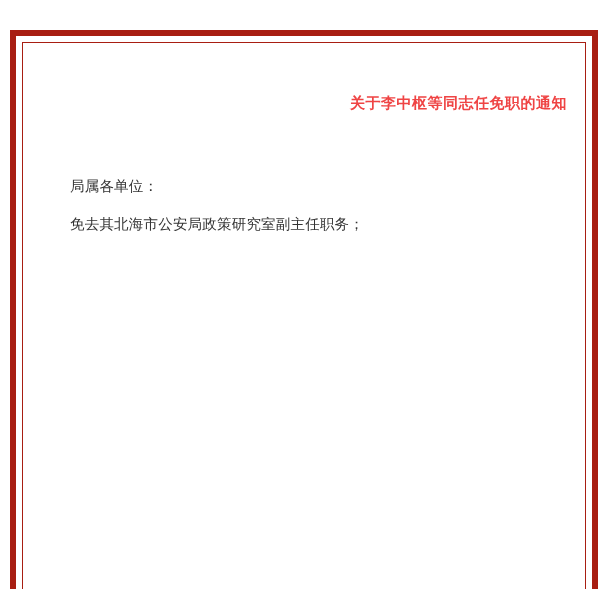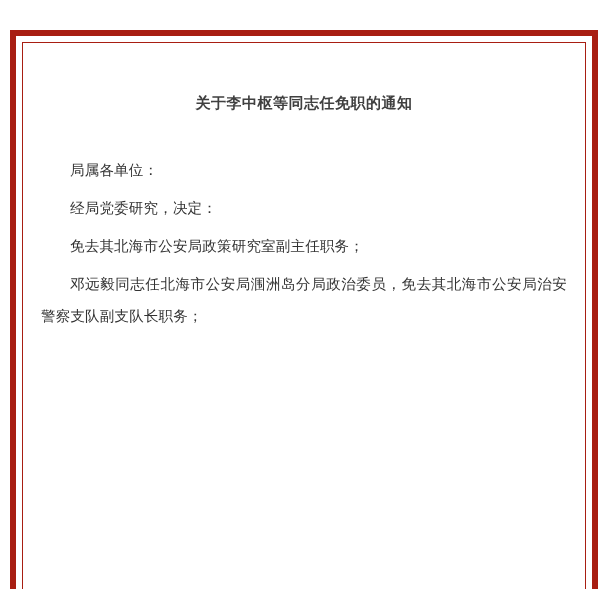--- a/index.html
+++ b/index.html
@@ -44,31 +44,31 @@
     position: absolute;
     left: 0;
     top: 0;
     right: 0;
     bottom: 0;
     padding: 0 18px;
     box-sizing: border-box;
   }
 
   #doc-title {
-    text-align: center;
+    text-align: right;
     font-size: 15px;
     font-weight: bold;
-    color: #404040;
+    color: #ef4444;
     letter-spacing: 0.5px;
     margin: 50px 0 0 0;
     line-height: 1.4;
   }
 
   #doc-paragraphs {
-    margin-top: 40px;
+    margin-top: 56px;
   }
 
   .doc-para {
     font-size: 14.5px;
     color: #333333;
     line-height: 32px;
     margin: 0 0 6px 0;
     text-align: justify;
     text-justify: inter-ideograph;
     letter-spacing: 0.2px;
@@ -83,20 +83,18 @@
 <body>
 
 <div id="doc-frame">
   <div id="doc-inner-border">
     <div id="doc-body">
 
       <h1 id="doc-title">关于李中枢等同志任免职的通知</h1>
 
       <div id="doc-paragraphs">
           <p class="doc-para indent">局属各单位：</p>
-          <p class="doc-para indent">经局党委研究，决定：</p>
           <p class="doc-para indent">免去其北海市公安局政策研究室副主任职务；</p>
-          <p class="doc-para indent">邓远毅同志任北海市公安局涠洲岛分局政治委员，免去其北海市公安局治安警察支队副支队长职务；</p>
         </div>
 
     </div>
   </div>
 </div>
 
 </body></html>

